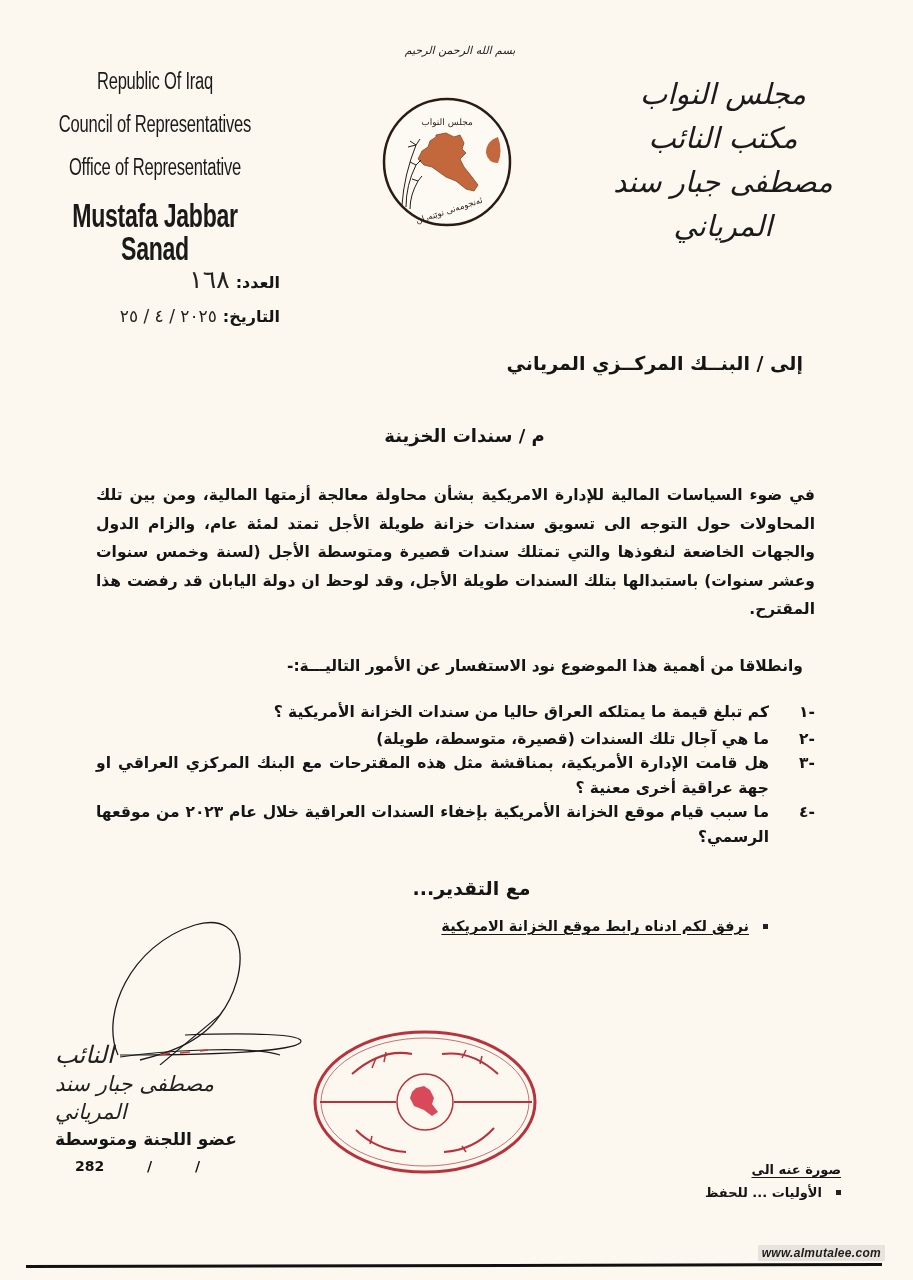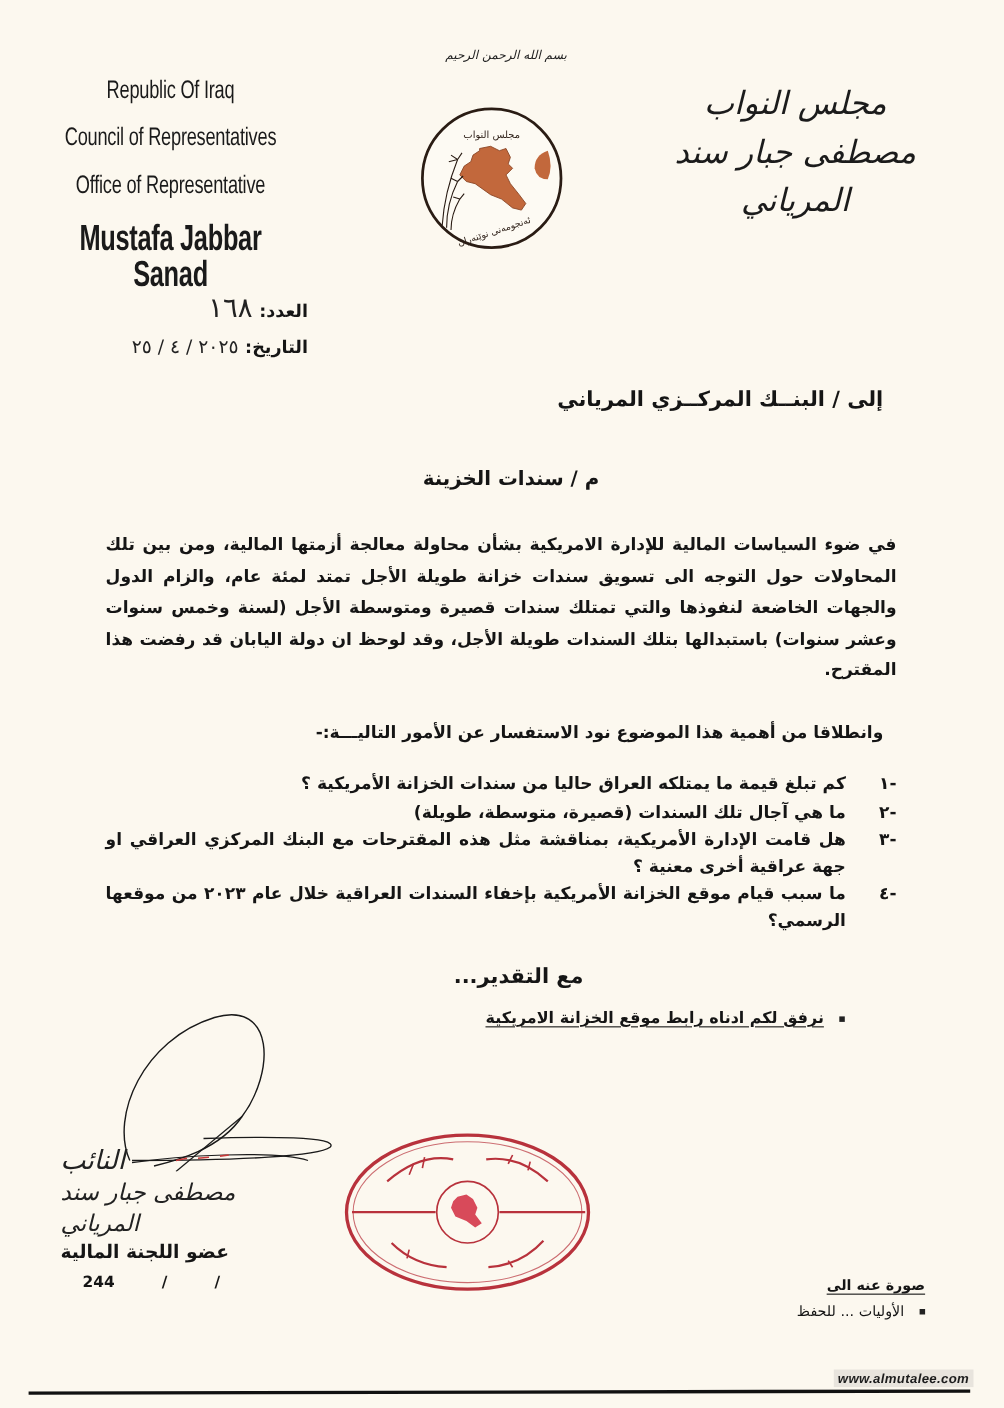--- a/index.html
+++ b/index.html
@@ -115,21 +115,21 @@
     .sign .title { font-size: 24px; font-style: italic; line-height: 30px; color: #222; }
     .sign .name { font-size: 21px; font-style: italic; line-height: 28px; color: #222; }
     .sign .role { font-family: "DejaVu Sans", sans-serif; font-size: 17px; font-weight: 700; line-height: 26px; }
     .sign .date { font-family: "DejaVu Sans", sans-serif; font-size: 14px; font-weight: 700; line-height: 28px; word-spacing: 38px; padding-left: 20px; }
 
     .stamp { position: absolute; left: 312px; top: 1028px; width: 226px; height: 148px; }
 
     
     .cc { position: absolute; right: 72px; top: 1162px; direction: rtl; }
     .cc .cc-title { font-size: 13px; font-weight: 700; text-decoration: underline; text-underline-offset: 3px; margin-bottom: 8px; }
-    .cc .cc-item { display: flex; align-items: center; gap: 14px; font-size: 13px; font-weight: 400; margin-right: 0; }
+    .cc .cc-item { display: flex; align-items: center; gap: 14px; font-size: 13px; font-weight: 700; margin-right: 0; }
     .cc .cc-item .bullet { width: 5px; height: 5px; background: #222; display: inline-block; }
 
     
     .footer-line {
       position: absolute; left: 26px; top: 1264px; width: 856px; height: 3px;
       background: #111; transform: rotate(-0.12deg);
     }
     .watermark {
       position: absolute; right: 28px; top: 1245px;
       background: #e8e4dd; padding: 1px 4px;
@@ -162,20 +162,21 @@
         <path d="M30 114 q0 -14 8 -28"></path>
         <path d="M36 50 l-6 -4 M36 50 l4 -6 M36 50 l-8 2 M36 70 l-6 -3 M36 70 l5 -5 M38 86 l-6 -2 M38 86 l4 -5"></path>
       </g>
       <text x="67" y="30" text-anchor="middle" font-size="9" fill="#2a1c14" font-family="DejaVu Serif, serif">مجلس النواب</text>
       <text x="70" y="118" text-anchor="middle" font-size="8.5" fill="#2a1c14" font-family="DejaVu Sans, sans-serif" transform="rotate(-18 70 118)">ئەنجومەنی نوێنەران</text>
     </svg>
   </div>
 
   <div class="hdr-ar">
     <div>مجلس النواب</div>
+    <div>مكتب النائب</div>
     <div>مصطفى جبار سند المرياني</div>
   </div>
 
   <div class="ref">
     <div class="row">
       <span class="lbl">العدد:</span>
       <span class="val-num">١٦٨</span>
     </div>
     <div class="row">
       <span class="lbl">التاريخ:</span>
@@ -221,22 +222,22 @@
     <path d="M18 150 C 0 110, 30 40, 95 20 C 150 4, 150 70, 120 110 C 100 140, 60 150, 40 155" fill="none" stroke="#1a1a1a" stroke-width="1.3"></path>
     <path d="M120 110 L 60 160" fill="none" stroke="#1a1a1a" stroke-width="1.1"></path>
     <path d="M85 130 C 140 128, 210 128, 200 138 C 190 146, 120 150, 20 150" fill="none" stroke="#1a1a1a" stroke-width="1.2"></path>
     <path d="M20 152 C 60 146, 150 140, 180 150" fill="none" stroke="#1a1a1a" stroke-width="1.1"></path>
     <path d="M60 150 l10 -2 M80 148 l10 -1 M100 146 l8 -1" stroke="#c83a3a" stroke-width="1.5"></path>
   </svg>
 
   <div class="sign">
     <div class="title">النائب</div>
     <div class="name">مصطفى جبار سند المرياني</div>
-    <div class="role">عضو اللجنة المالية</div>
-    <div class="date">/ / 244</div>
+    <div class="role">عضو اللجنة ومتوسطة</div>
+    <div class="date">/ / 282</div>
   </div>
 
   <svg class="stamp" viewBox="0 0 226 148">
     <ellipse cx="113" cy="74" rx="110" ry="70" fill="none" stroke="#b8323c" stroke-width="3"></ellipse>
     <ellipse cx="113" cy="74" rx="104" ry="64" fill="none" stroke="#b8323c" stroke-width="1" opacity="0.7"></ellipse>
     <line x1="8" y1="74" x2="84" y2="74" stroke="#b8323c" stroke-width="2"></line>
     <line x1="142" y1="74" x2="220" y2="74" stroke="#b8323c" stroke-width="2"></line>
     <circle cx="113" cy="74" r="28" fill="none" stroke="#b8323c" stroke-width="1.5"></circle>
     <path d="M104 60 l8 -2 l6 4 l4 8 l-2 6 l6 8 l-6 4 l-8 -6 l-10 -4 l-4 -8 l2 -6z" fill="#d84a5a"></path>
     <path d="M40 46 q30 -26 60 -20 M130 26 q30 -4 56 20" fill="none" stroke="#b8323c" stroke-width="2"></path>

